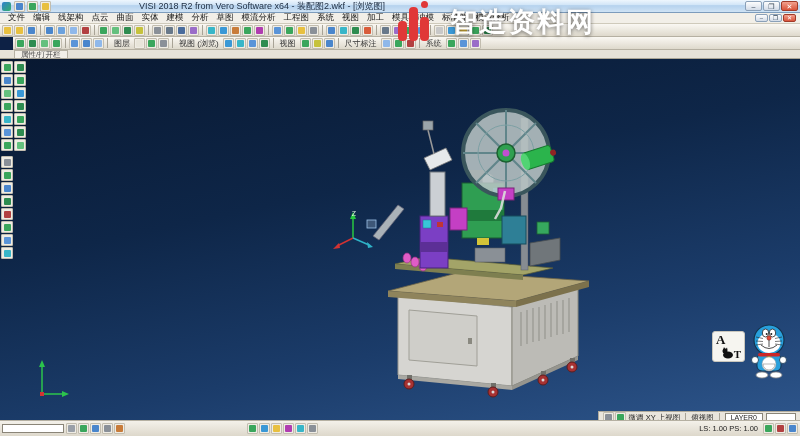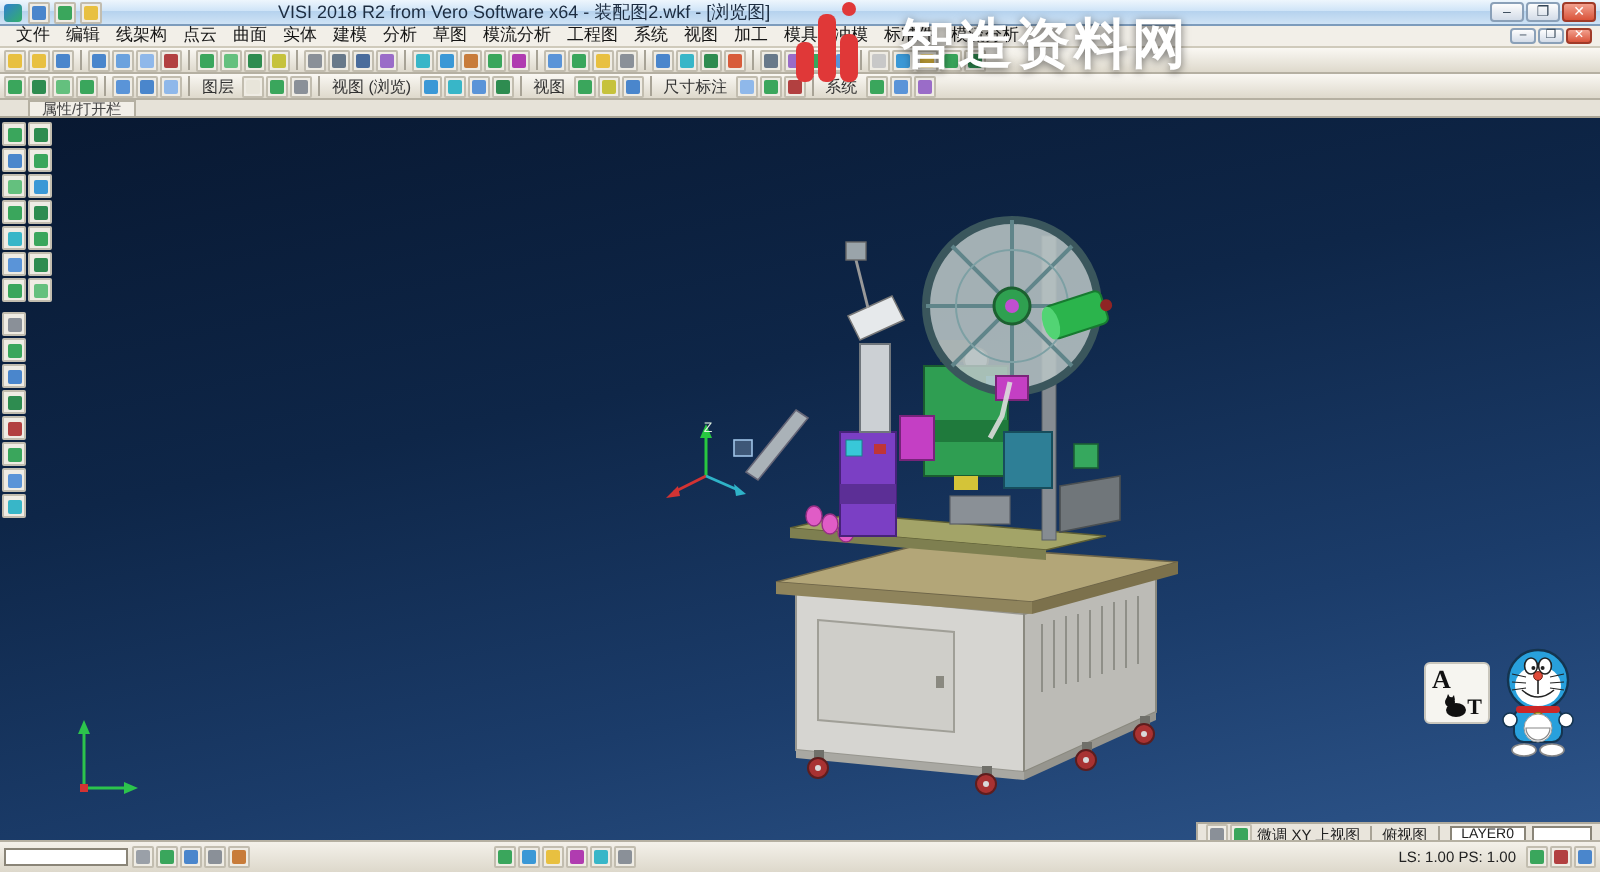--- a/index.html
+++ b/index.html
@@ -35,21 +35,21 @@
   .menu-item { font-size:8.5px; color:#151515; padding:0 4px; white-space:nowrap; cursor:default;font-family:Liberation Serif, serif; }
   .mini-controls { margin-left:auto; display:flex; gap:1px; }
   .mini-controls .winbtn { width:13px; height:8px; line-height:7px; font-size:6px; }
 
   
   .tbrow {
     position:absolute; left:0; right:0; height:13px; z-index:30;
     background:linear-gradient(#faf8f3,#ded9cc); border-bottom:1px solid #b5b0a2;
     display:flex; align-items:center; padding:0 2px; gap:1px;
   }
-  #tb1 { top:24px; } #tb2 { top:37px; }
+  #tb1 { top:24px; } #tb2 { top:37px;margin-left:13px; }
   .ticon { width:11px; height:11px; flex:none; background:#efece4; border:1px solid #c2bdaf;
     display:flex; align-items:center; justify-content:center; border-radius:1px; cursor:default; }
   .ticon .glyph { width:7px; height:7px; border-radius:1px; }
   .tsep { width:1px; height:10px; background:#a8a396; margin:0 2px; flex:none; }
   .tlabel { font-size:8px; color:#333; margin:0 3px; white-space:nowrap; }
 
   .subbar { position:absolute; top:50px; left:0; right:0; height:9px; z-index:30;
     background:#e6e2d8; border-bottom:1px solid #aaa596; display:flex; align-items:center; }
   .subtab { font-size:7.5px; color:#444; background:#f2efe8; border:1px solid #b5b0a2; border-bottom:none;
     padding:0 6px; margin-left:14px; height:8px; line-height:8px; white-space:nowrap; }

